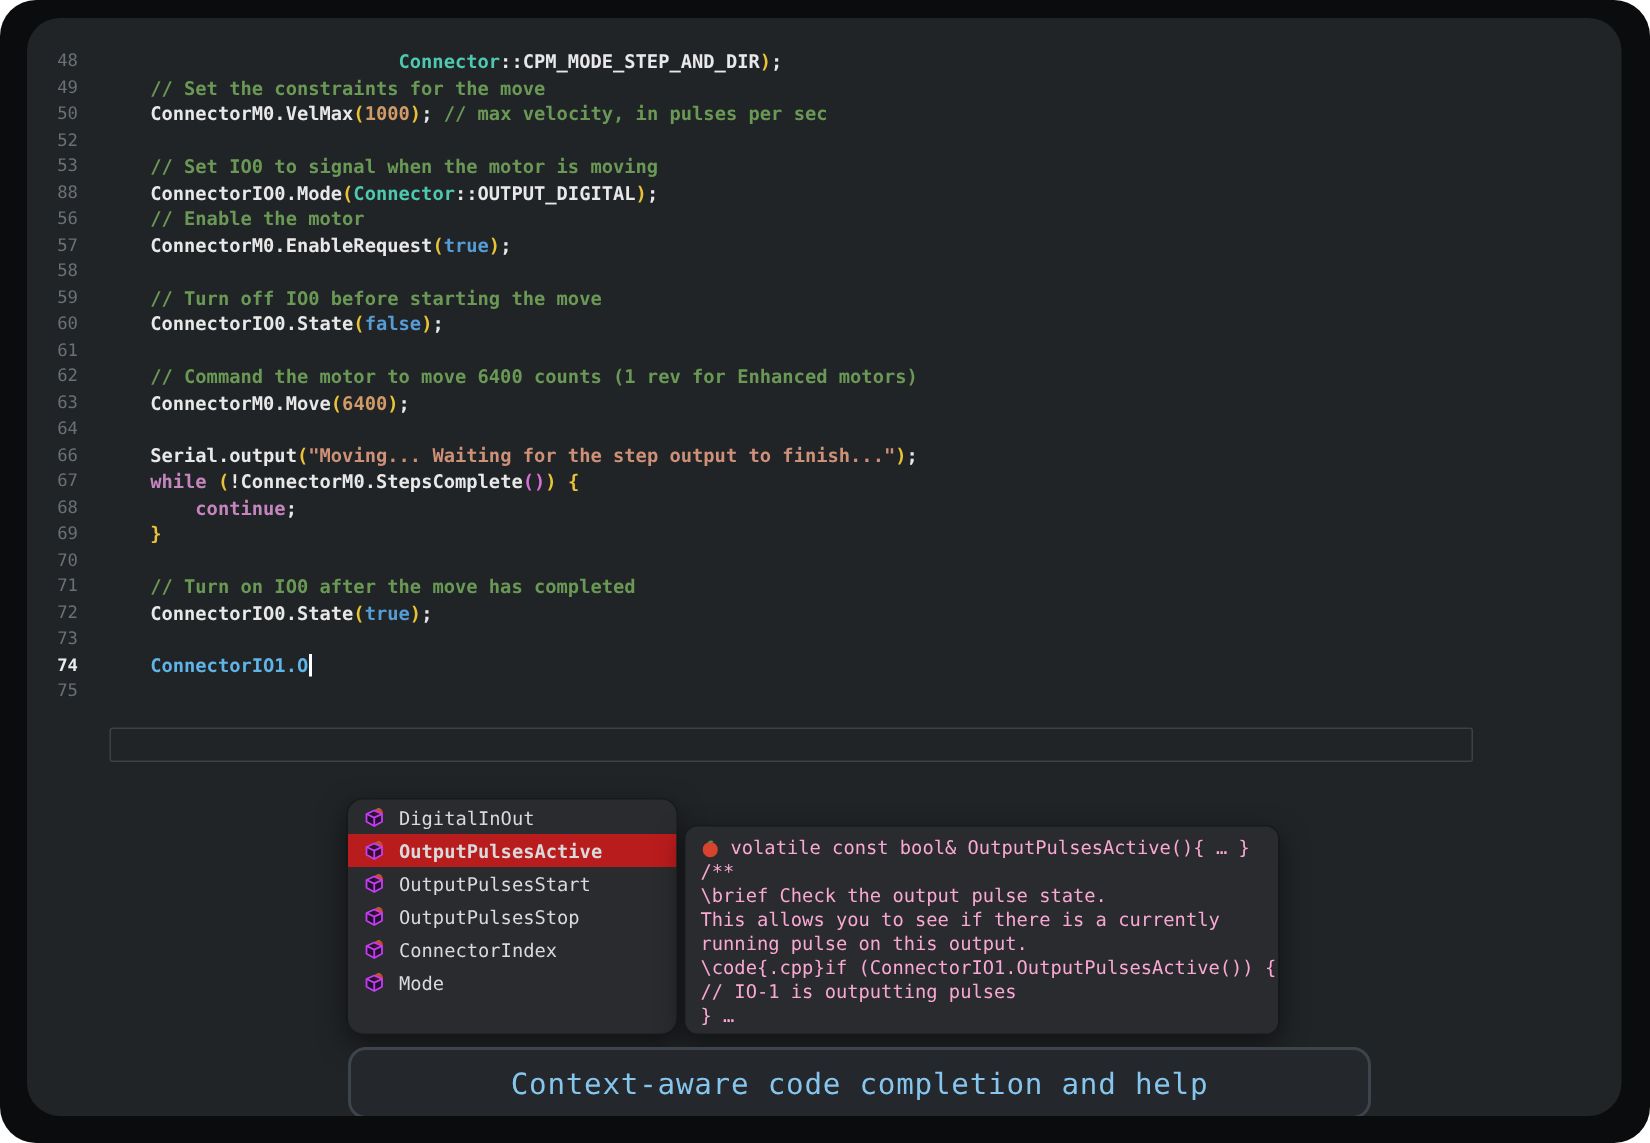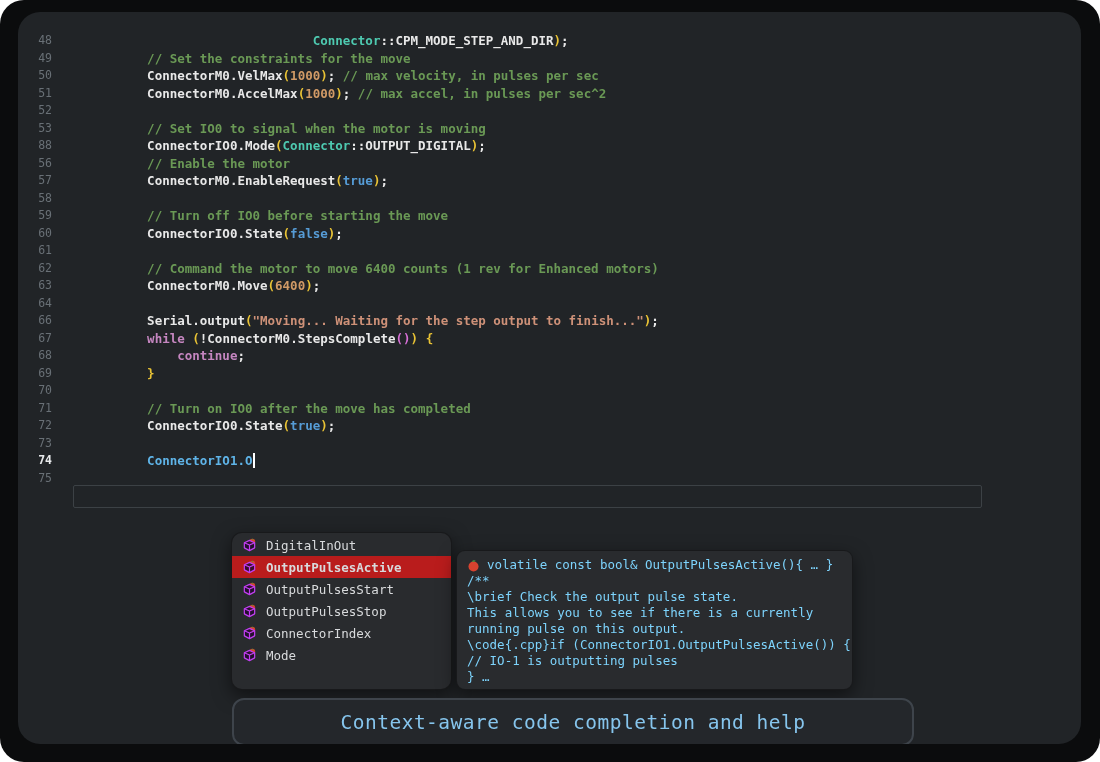--- a/index.html
+++ b/index.html
@@ -7,21 +7,21 @@
     position:relative;width:1100px;height:762px;
     background:#0b0c0d;border-radius:24px;overflow:hidden;
     font-family:"DejaVu Sans Mono",monospace;
   }
   .editor-card{
     position:absolute;left:18px;top:12px;width:1063px;height:732px;
     background:#212427;border-radius:22px;overflow:hidden;
   }
   
   .code-area{position:absolute;left:0;top:20px;width:100%;}
-  .line{display:flex;height:17.5px;line-height:17.5px;white-space:pre;gap:47px;}
+  .line{display:flex;height:17.5px;line-height:17.5px;white-space:pre;}
   .ln{
     width:34px;margin-right:18px;text-align:right;flex:0 0 auto;
     color:#697076;font-size:11.5px;font-weight:400;
   }
   .line.cur .ln{color:#e8eaec;font-weight:700;}
   .lt{flex:1;font-size:12.5px;font-weight:700;color:#e8e8e8;}
   .tk-pl{color:#e8e8e8;}
   .tk-cm{color:#6a9955;}
   .tk-ty{color:#4ec9b0;}
   .tk-kw{color:#c586c0;}
@@ -53,21 +53,21 @@
   .ac-item.sel{background:#b91c1c;font-weight:bold;}
   .ac-item svg{flex:0 0 auto;display:block;}
   
   .doc-popup{
     position:absolute;left:438px;top:538px;width:397px;height:140px;
     background:#292b2e;border:1px solid rgba(0,0,0,.4);border-radius:9px;
     box-shadow:0 6px 18px rgba(0,0,0,.5);box-sizing:border-box;
     padding:6px 0 6px 10px;overflow:hidden;
   }
   .doc-line{
-    height:16px;line-height:16px;font-size:12.5px;color:#7dd3fc;
+    height:16px;line-height:16px;font-size:12.5px;color:#f9a8d4;
     white-space:pre;display:flex;align-items:center;gap:7px;
   }
   .doc-line svg{flex:0 0 auto;}
   
   .caption{
     position:absolute;left:214px;top:686px;width:682px;height:48px;
     background:#24272b;border:2px solid #3e444b;border-radius:12px;
     display:flex;align-items:center;justify-content:center;box-sizing:border-box;
   }
   .caption span{color:#86c5ed;font-size:19.5px;font-weight:400;letter-spacing:.5px;}
@@ -75,21 +75,20 @@
 </head>
 <body>
 
 <div class="stage">
   <div class="editor-card">
     <div class="cur-line-box"></div>
     <div class="code-area" id="code">
         <div class="line"><span class="ln">48</span><span class="lt"><span class="tk-pl">                          </span><span class="tk-ty">Connector</span><span class="tk-pl">::CPM_MODE_STEP_AND_DIR</span><span class="tk-b1">)</span><span class="tk-pl">;</span></span></div>
         <div class="line"><span class="ln">49</span><span class="lt"><span class="tk-pl">    </span><span class="tk-cm">// Set the constraints for the move</span></span></div>
         <div class="line"><span class="ln">50</span><span class="lt"><span class="tk-pl">    </span><span class="tk-pl">ConnectorM0.VelMax</span><span class="tk-b1">(</span><span class="tk-nu">1000</span><span class="tk-b1">)</span><span class="tk-pl">; </span><span class="tk-cm">// max velocity, in pulses per sec</span></span></div>
-        <div class="line"><span class="ln">51</span><span class="lt"><span class="tk-pl">    </span><span class="tk-pl">ConnectorM0.AccelMax</span><span class="tk-b1">(</span><span class="tk-nu">1000</span><span class="tk-b1">)</span><span class="tk-pl">; </span><span class="tk-cm">// max accel, in pulses per sec^2</span></span></div>
         <div class="line"><span class="ln">52</span><span class="lt"></span></div>
         <div class="line"><span class="ln">53</span><span class="lt"><span class="tk-pl">    </span><span class="tk-cm">// Set IO0 to signal when the motor is moving</span></span></div>
         <div class="line"><span class="ln">88</span><span class="lt"><span class="tk-pl">    </span><span class="tk-pl">ConnectorIO0.Mode</span><span class="tk-b1">(</span><span class="tk-ty">Connector</span><span class="tk-pl">::OUTPUT_DIGITAL</span><span class="tk-b1">)</span><span class="tk-pl">;</span></span></div>
         <div class="line"><span class="ln">56</span><span class="lt"><span class="tk-pl">    </span><span class="tk-cm">// Enable the motor</span></span></div>
         <div class="line"><span class="ln">57</span><span class="lt"><span class="tk-pl">    </span><span class="tk-pl">ConnectorM0.EnableRequest</span><span class="tk-b1">(</span><span class="tk-bo">true</span><span class="tk-b1">)</span><span class="tk-pl">;</span></span></div>
         <div class="line"><span class="ln">58</span><span class="lt"></span></div>
         <div class="line"><span class="ln">59</span><span class="lt"><span class="tk-pl">    </span><span class="tk-cm">// Turn off IO0 before starting the move</span></span></div>
         <div class="line"><span class="ln">60</span><span class="lt"><span class="tk-pl">    </span><span class="tk-pl">ConnectorIO0.State</span><span class="tk-b1">(</span><span class="tk-bo">false</span><span class="tk-b1">)</span><span class="tk-pl">;</span></span></div>
         <div class="line"><span class="ln">61</span><span class="lt"></span></div>
         <div class="line"><span class="ln">62</span><span class="lt"><span class="tk-pl">    </span><span class="tk-cm">// Command the motor to move 6400 counts (1 rev for Enhanced motors)</span></span></div>

